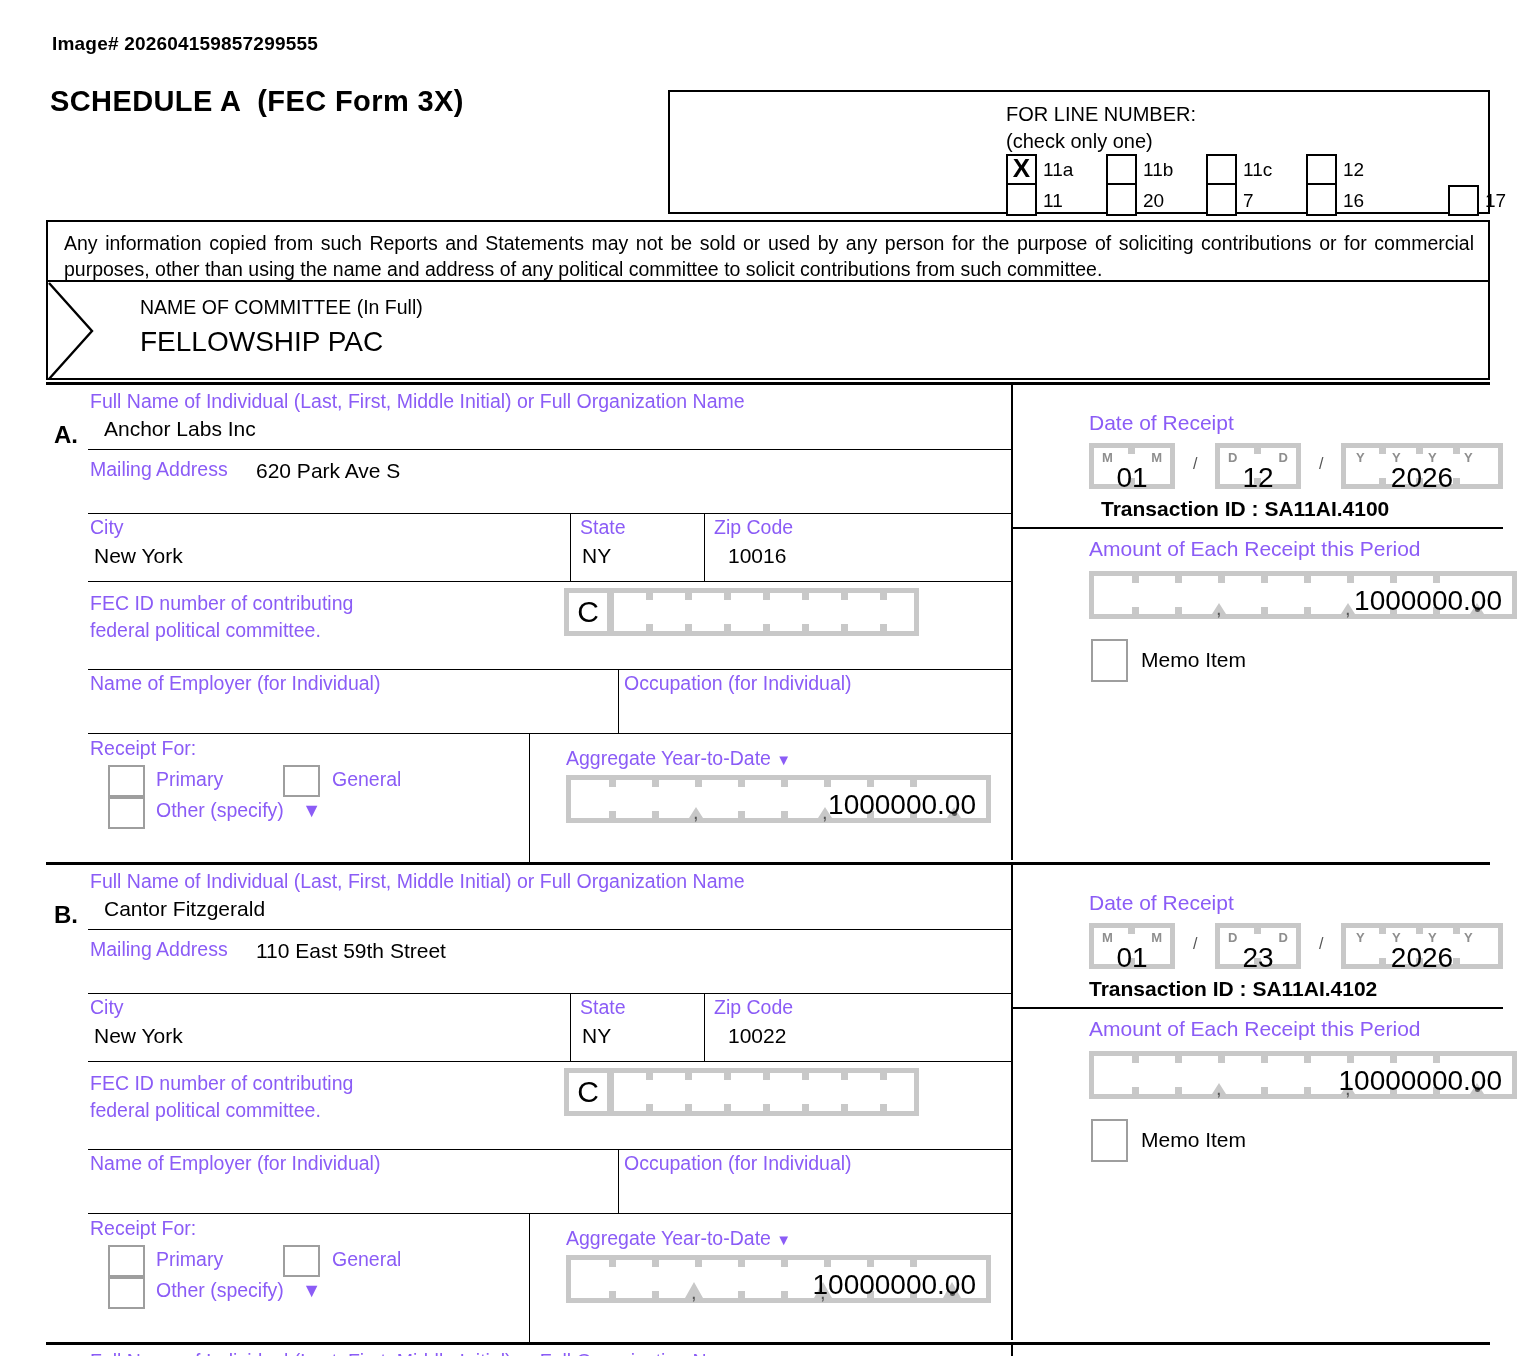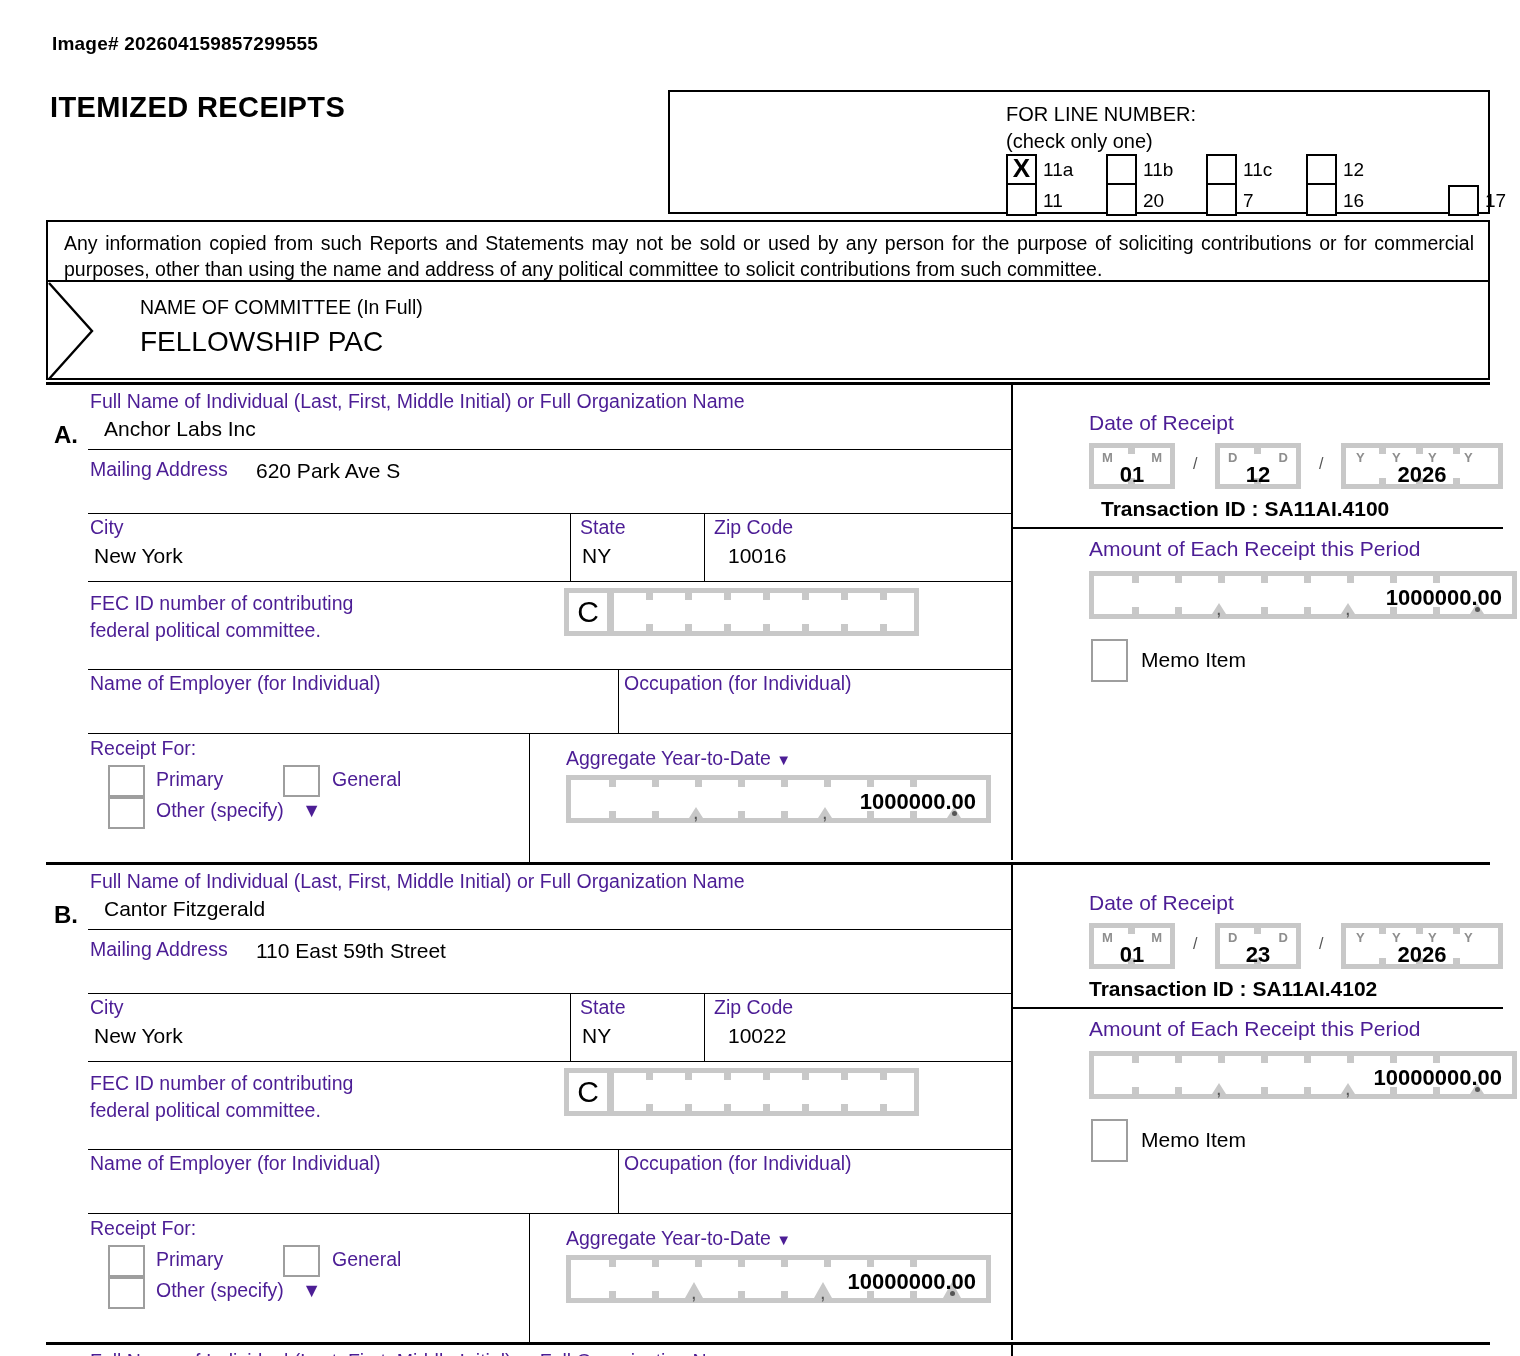--- a/index.html
+++ b/index.html
@@ -73,33 +73,33 @@
   .com-val{position:absolute;left:92px;top:44px;font-size:28px;}
 
   
   .entry{position:absolute;left:46px;width:1444px;border-top:3px solid #000;box-sizing:border-box;}
   .ent-left{position:absolute;left:0;top:0;width:967px;height:100%;border-right:2px solid #000;box-sizing:border-box;}
   .ent-right{position:absolute;left:967px;top:0;right:0;height:100%;}
 
   .letter{position:absolute;left:8px;font-size:24px;font-weight:bold;}
 
   .rowline{position:absolute;left:42px;width:925px;border-top:1.6px solid #000;}
-  .lbl{position:absolute;font-size:19.5px;color:#4c1d95;}
+  .lbl{position:absolute;font-size:19.5px;color:#8b5cf6;}
   .val{position:absolute;font-size:21px;}
 
   .vline{position:absolute;border-left:1.6px solid #000;}
 
   
   .gbox{border:2px solid #9e9e9e;box-sizing:border-box;background:#fff;position:absolute;}
 
   
   .segbox{position:absolute;background:#c8c8c8;box-sizing:border-box;padding:5px;}
   .segbox .inner{background:#fff;width:100%;height:100%;position:relative;}
   .tick{position:absolute;width:7px;background:#c8c8c8;}
-  .segval{position:absolute;right:10px;font-size:22px;white-space:nowrap;font-weight:bold;}
+  .segval{position:absolute;right:10px;font-size:28px;white-space:nowrap;}
   .segletter{position:absolute;left:0;top:0;bottom:0;width:38px;background:#fff;display:flex;align-items:center;justify-content:center;font-size:30px;}
   .hdrch{position:absolute;font-size:13px;font-weight:bold;color:#8e8e8e;}
   .slash{position:absolute;font-size:16px;color:#555;}
 
   .tri{position:absolute;width:0;height:0;border-left:9px solid transparent;border-right:9px solid transparent;border-bottom:16px solid #c8c8c8;}
   .tri.sm{border-left-width:7px;border-right-width:7px;border-bottom-width:11px;}
   .comma{position:absolute;font-size:20px;color:#555;line-height:1;}
   .dot{position:absolute;width:5px;height:5px;background:#555;border-radius:50%;}
 
   .txid{position:absolute;font-size:21px;font-weight:bold;}
@@ -108,21 +108,21 @@
   .aggcaret{font-size:15px;}
 </style>
 </head>
 <body>
 
 <div class="page">
 
   <div class="imgid">Image# 202604159857299555</div>
 
   <div class="title-block">
-    <div class="title2">ITEMIZED RECEIPTS</div>
+    <div class="title1">SCHEDULE A  (FEC Form 3X)</div>
   </div>
 
   <div class="hdrbox">
     <div class="hdr-right">
       <div class="forline">
         <span>FOR LINE NUMBER:</span>
         <span class="l2">(check only one)</span>
       </div>
 
       <div class="chkgrid">

